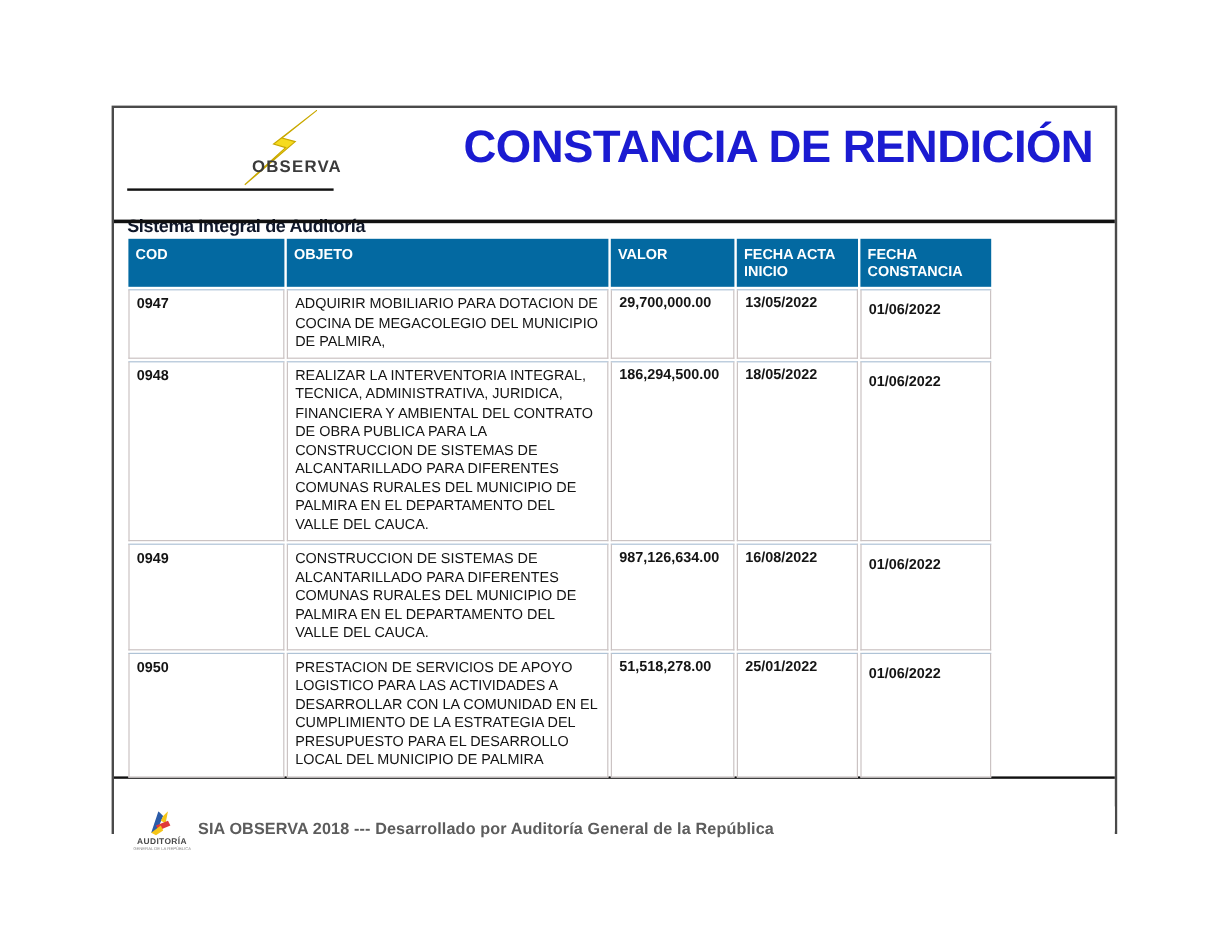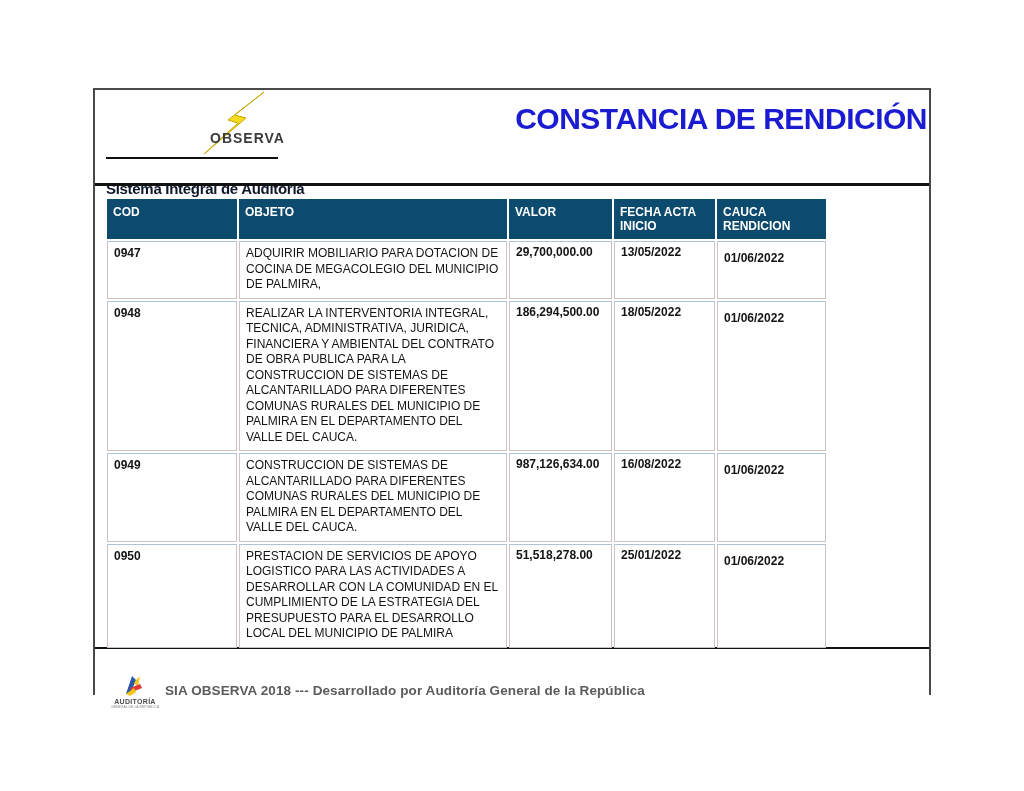--- a/index.html
+++ b/index.html
@@ -16,31 +16,31 @@
     font-size: 62px; font-weight: 900; letter-spacing: -2px; color: #2A79BE;
     font-family: "Liberation Sans", sans-serif; }
   .bolt-svg { position: absolute; left: 88px; top: -6px; width: 78px; height: 66px; }
   .observa { position: absolute; left: 104px; top: 34px; font-size: 14px; font-weight: bold;
     color: #3b3b3b; letter-spacing: 1px; }
   .logo-underline { position: absolute; left: 0; top: 61px; width: 172px; height: 2px; background: #111; }
   .logo-subtitle { position: absolute; left: 0; top: 64px; font-size: 15px; font-weight: 600;
     color: #0f172a; letter-spacing: -0.3px; white-space: nowrap; margin-top: 20px; }
 
   
-  .doc-title { position: absolute; right: 2px; top: 12px; font-size: 30px; font-weight: 800;
+  .doc-title { position: absolute; right: 18px; top: 12px; font-size: 38px; font-weight: 800;
     color: #1B1BD1; letter-spacing: -0.5px; white-space: nowrap; }
 
   
   .sep-top { position: absolute; left: 0; top: 93px; width: 100%; height: 3px; background: #111; }
   .sep-bottom { position: absolute; left: 0; top: 557px; width: 100%; height: 2px; background: #111; }
 
   
   table.report { position: absolute; left: 10px; top: 107px; width: 723px;
     border-collapse: separate; border-spacing: 2px; table-layout: fixed; }
-  table.report th { background: #0c4a6e; color: #ffffff; font-size: 12px; font-weight: bold;
+  table.report th { background: #0369a1; color: #ffffff; font-size: 12px; font-weight: bold;
     text-align: left; vertical-align: top; padding: 6px 6px; height: 38px; line-height: 14px; }
   table.report td { background: #fff; border: 1px solid #CBC3C3; border-top: 1px solid #AFC3D6;
     font-size: 12px; color: #141414; font-weight: 500; vertical-align: top;
     padding: 4px 6px 5px 6px; line-height: 15.5px; }
   table.report td.col-valor, table.report td.col-fa { padding-top: 3px; font-weight: 600; }
   table.report td.col-fr { padding-top: 9px; font-weight: 600; }
   table.report td.col-cod { font-weight: 600; }
 
   
   .footer { position: absolute; left: 0; top: 582px; width: 100%; height: 44px; background: #fff; }
@@ -78,21 +78,21 @@
           <col style="width:103px">
         <col style="width:101px">
           <col style="width:109px">
       </colgroup>
       <thead>
         <tr>
           <th>COD</th>
           <th>OBJETO</th>
           <th>VALOR</th>
           <th>FECHA ACTA INICIO</th>
-          <th>CAUCA RENDICION</th>
+          <th>FECHA CONSTANCIA</th>
         </tr>
       </thead>
       <tbody>
         <tr>
           <td class="col-cod">0947</td>
           <td>ADQUIRIR MOBILIARIO PARA DOTACION DE COCINA DE MEGACOLEGIO DEL MUNICIPIO DE PALMIRA,</td>
           <td class="col-valor">29,700,000.00</td>
           <td class="col-fa">13/05/2022</td>
           <td class="col-fr">01/06/2022</td>
         </tr>

